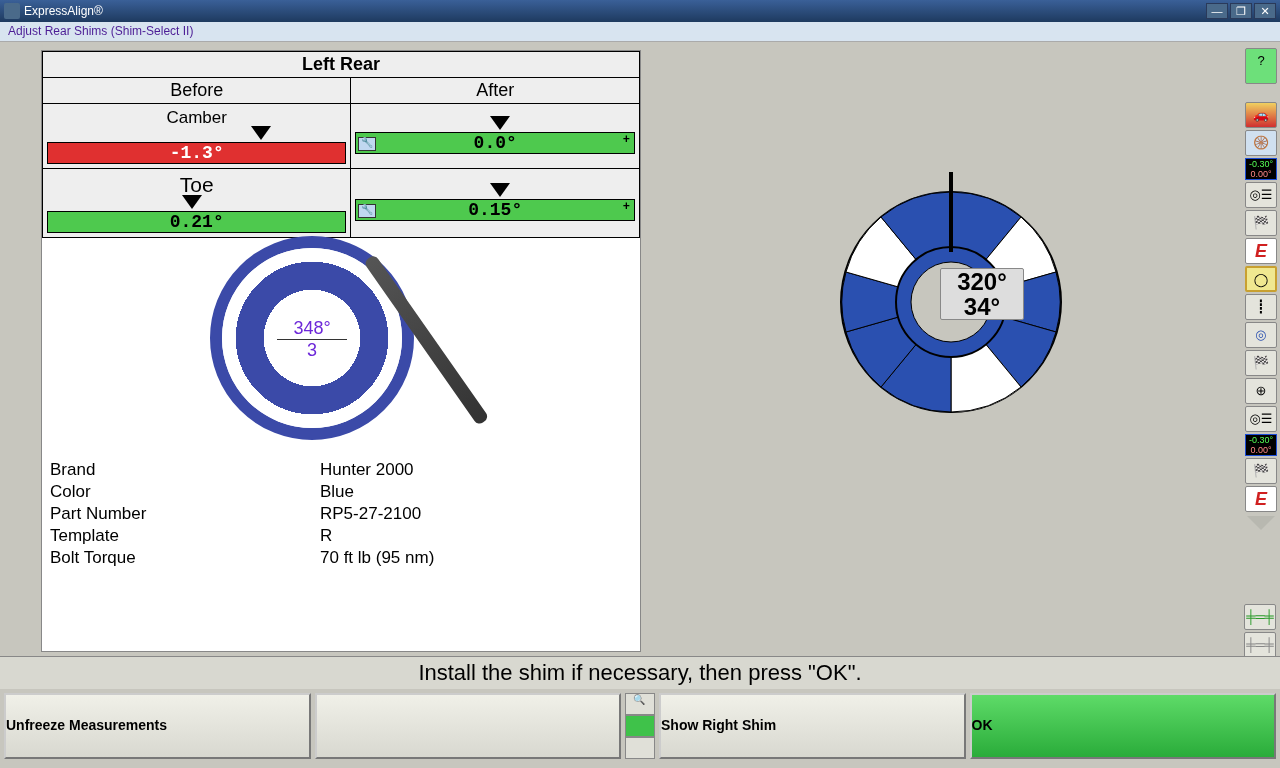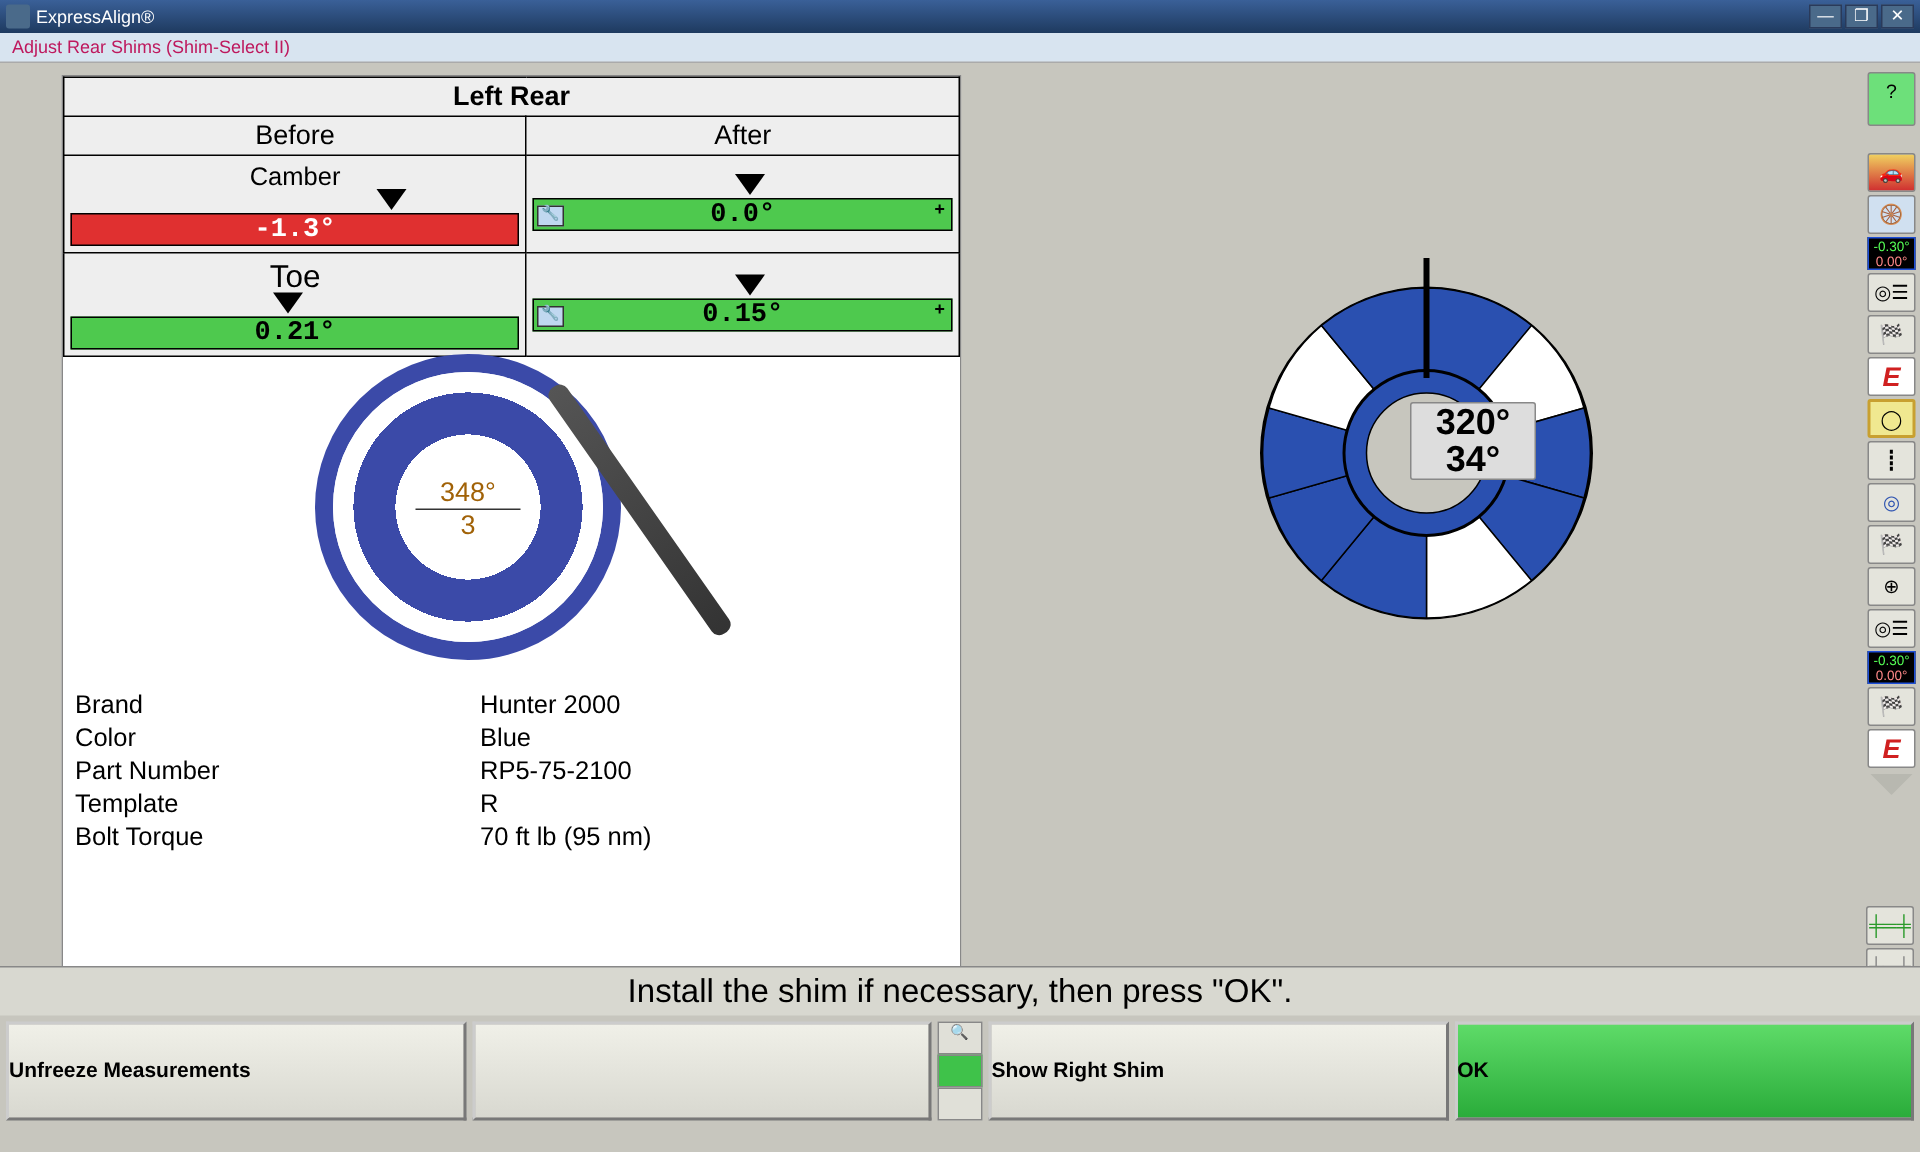--- a/index.html
+++ b/index.html
@@ -34,21 +34,21 @@
   border: 1px solid #2a3a5a;
   color: white;
   font-size: 11px;
   text-align: center;
   line-height: 14px;
   cursor: pointer;
 }
 .menubar {
   height: 20px;
   background: #d8e4f0;
-  color: #be185d;
+  color: #4c1d95;
   font-size: 12px;
   padding: 2px 8px;
   border-bottom: 1px solid #aaa;
 }
 .main-area {
   display: flex;
   height: calc(100% - 42px - 108px);
   padding-left: 35px;
 }
 .left-panel {
@@ -156,21 +156,21 @@
   border-radius: 50%;
   border: 12px solid #3b4aa8;
 }
 .shim-center-text {
   position: absolute;
   left: 175px;
   top: 80px;
   width: 70px;
   text-align: center;
   font-size: 18px;
-  color: #a16207;
+  color: #6d28d9;
 }
 .shim-center-text .line { border-top: 1px solid #333; }
 .shim-pointer {
   position: absolute;
   left: 260px;
   top: 20px;
   width: 14px;
   height: 200px;
   background: linear-gradient(#555,#333);
   transform: rotate(-35deg);
@@ -268,21 +268,21 @@
   bottom: 110px;
   width: 34px;
   display: flex;
   flex-direction: column;
   gap: 2px;
 }
 
 
 .bottom-area {
   position: absolute;
-  bottom: 16px;
+  bottom: 4px;
   left: 0;
   right: 0;
   height: 108px;
 }
 .instruction {
   text-align: center;
   font-size: 22px;
   font-weight: normal;
   background: #d8d8d0;
   border-top: 1px solid #888;
@@ -410,21 +410,21 @@
       <div class="details-row">
           <div class="details-label">Brand</div>
           <div>Hunter 2000</div>
         </div>
       <div class="details-row">
           <div class="details-label">Color</div>
           <div>Blue</div>
         </div>
       <div class="details-row">
           <div class="details-label">Part Number</div>
-          <div>RP5-75-2100</div>
+          <div>RP5-27-2100</div>
         </div>
       <div class="details-row">
           <div class="details-label">Template</div>
           <div>R</div>
         </div>
       <div class="details-row">
           <div class="details-label">Bolt Torque</div>
           <div>70 ft lb (95 nm)</div>
         </div>
     </div>

